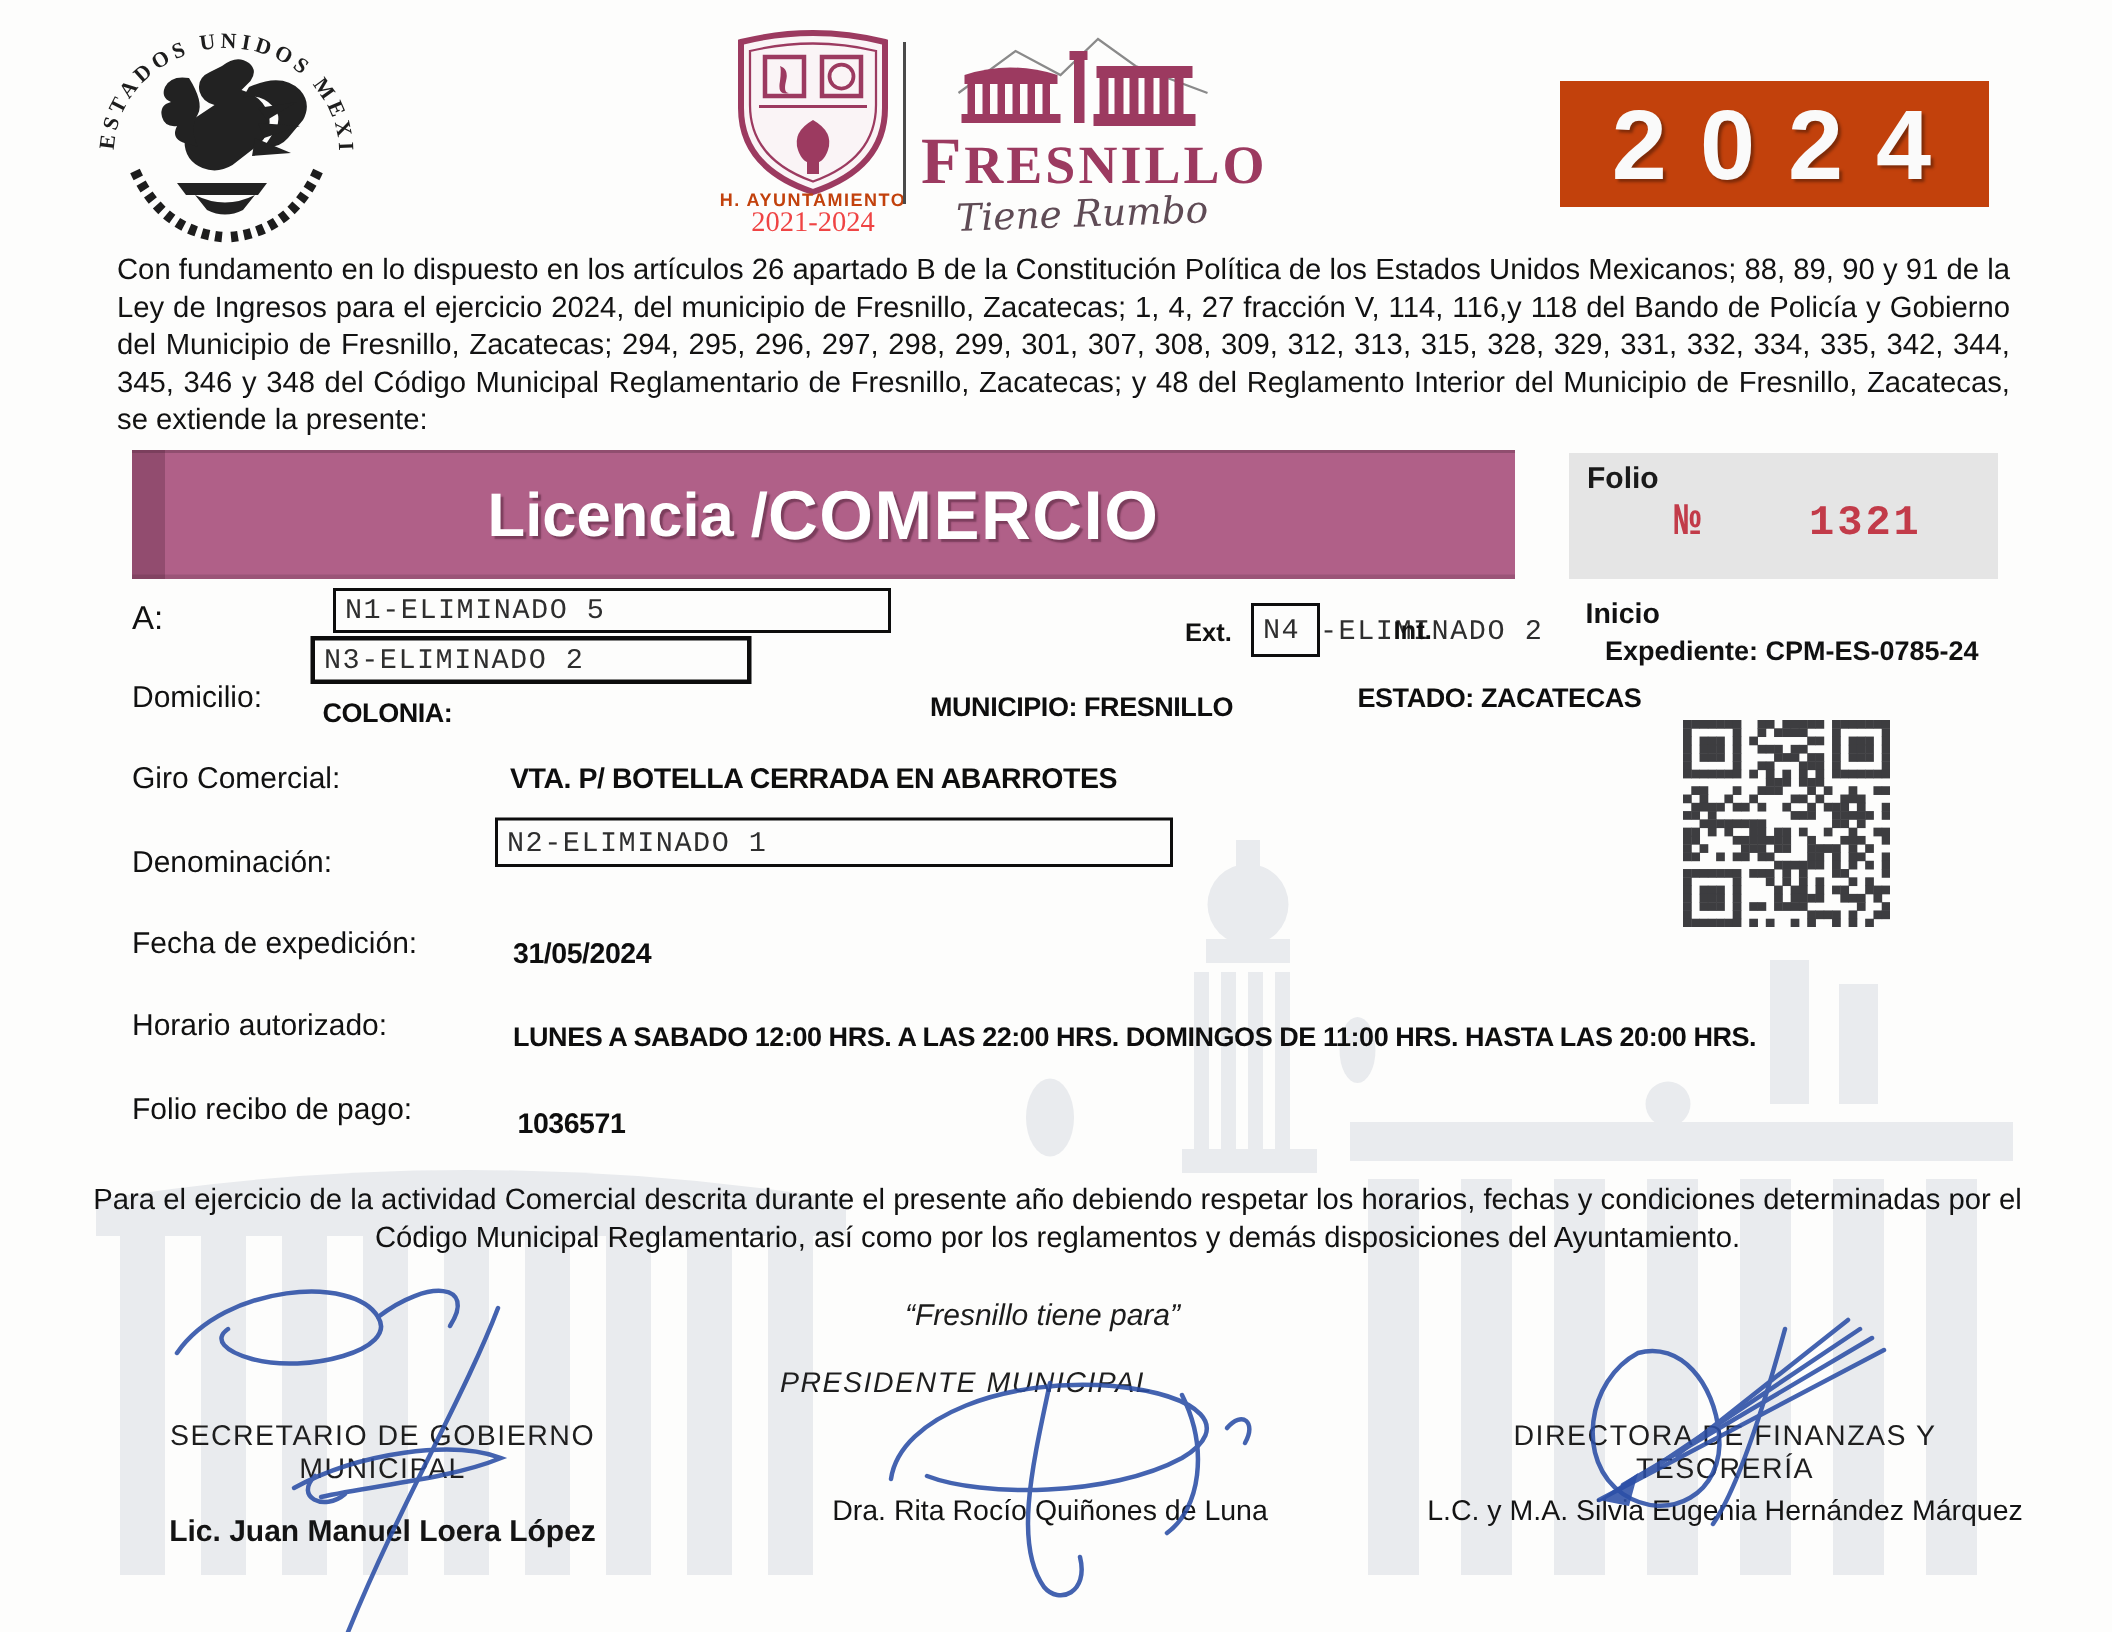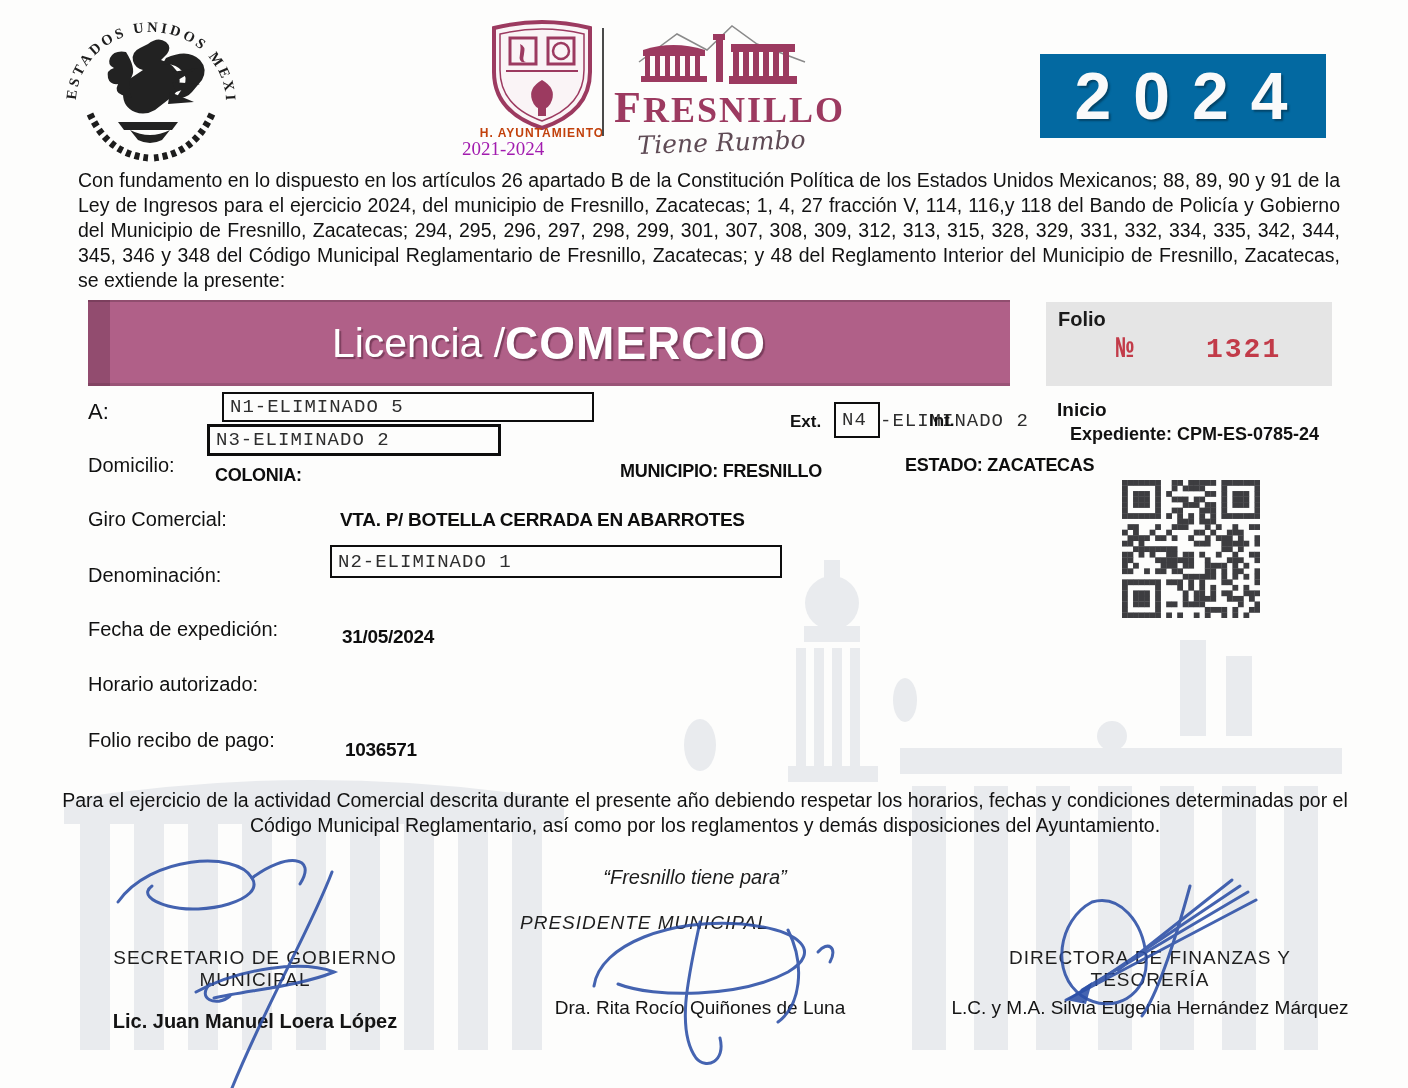--- a/index.html
+++ b/index.html
@@ -6,46 +6,46 @@
   .page{position:relative;width:1408px;height:1088px;background:#fdfdfc;overflow:hidden;
         font-family:"Liberation Sans",sans-serif;color:#151515;}
   .abs{position:absolute;}
   .z0{z-index:0;} .z1{z-index:1;} .z2{z-index:2;}
 
   
   .seal{left:60px;top:6px;width:182px;height:158px;}
   .crest{left:486px;top:14px;width:112px;height:118px;}
   .crest-cap1{left:462px;top:126px;width:160px;text-align:center;font-size:12px;font-weight:700;
               color:#c2410c;letter-spacing:1px;}
-  .crest-cap2{left:462px;top:138px;width:160px;text-align:left;font-size:19px;
-              font-family:"Liberation Serif",serif;color:#a21caf;}
+  .crest-cap2{left:462px;top:138px;width:160px;text-align:center;font-size:19px;
+              font-family:"Liberation Serif",serif;color:#ef4444;}
   .divider{left:602px;top:28px;width:2px;height:108px;background:#4a4a4a;}
   .logo{left:614px;top:22px;width:215px;text-align:center;}
   .logo svg{display:block;margin:0 auto;}
   .logo-title{display:block;font-family:"Liberation Serif",serif;font-weight:700;font-size:36px;
               letter-spacing:2px;color:#9c3a60;line-height:1;margin-top:2px;}
   .logo-title::first-letter{font-size:44px;}
   .logo-tagline{display:block;font-family:"DejaVu Serif",serif;font-style:italic;font-size:25px;
                 color:#5f4b55;margin-top:-2px;transform:rotate(-2deg);}
-  .year-badge{left:1040px;top:54px;width:286px;height:84px;background:#0369a1;
+  .year-badge{left:1040px;top:54px;width:286px;height:84px;background:#c2410c;
               display:flex;align-items:center;justify-content:center;
               font-weight:800;font-size:66px;color:#fafafa;letter-spacing:22px;padding-left:18px;
               box-sizing:border-box;text-shadow:2px 2px 2px rgba(0,0,0,.35);}
 
   
   .legal{left:78px;top:168px;width:1262px;font-size:19.5px;line-height:25px;
          text-align:justify;color:#121212;}
 
   
   .banner{left:88px;top:300px;width:922px;height:86px;background:#b06088;
           display:flex;align-items:center;justify-content:center;
           box-shadow:inset 0 2px 0 rgba(0,0,0,.18), inset 0 -3px 0 rgba(0,0,0,.12);}
   .banner::before{content:"";position:absolute;left:0;top:0;bottom:0;width:22px;
                   background:rgba(70,25,48,.28);}
-  .banner-light{font-size:41px;font-weight:400;color:#fff;text-shadow:2px 2px 1px rgba(60,20,40,.45);}
+  .banner-light{font-size:41px;font-weight:700;color:#fff;text-shadow:2px 2px 1px rgba(60,20,40,.45);}
   .banner-bold{font-size:46px;font-weight:800;color:#fff;letter-spacing:1px;
                text-shadow:2px 2px 1px rgba(60,20,40,.45);}
   .folio-box{left:1046px;top:302px;width:286px;height:84px;background:#e5e5e5;}
   .folio-label{position:absolute;left:12px;top:6px;font-size:20px;font-weight:700;color:#1a1a1a;}
   .folio-no{position:absolute;left:70px;top:30px;font-family:"Liberation Mono",monospace;
             font-size:30px;font-weight:700;color:#c23b49;}
   .folio-num{position:absolute;left:160px;top:32px;font-family:"Liberation Mono",monospace;
              font-size:28px;font-weight:700;color:#c23b49;letter-spacing:2px;}
 
   
@@ -529,20 +529,21 @@
         <rect x="99.36" y="132.48" width="5.82" height="5.82"></rect>
         <rect x="110.40" y="132.48" width="5.82" height="5.82"></rect>
         <rect x="121.44" y="132.48" width="5.82" height="5.82"></rect>
       </svg>
   </div>
 
   <div class="abs z1 lbl" style="left:88px;top:618px;">Fecha de expedición:</div>
   <div class="abs z1 val-bold" style="left:342px;top:626px;">31/05/2024</div>
 
   <div class="abs z1 lbl" style="left:88px;top:673px;">Horario autorizado:</div>
+  <div class="abs z1 val-bold" style="left:342px;top:681px;font-size:18px;white-space:nowrap;">LUNES A SABADO 12:00 HRS. A LAS 22:00 HRS. DOMINGOS DE 11:00 HRS. HASTA LAS 20:00 HRS.</div>
 
   <div class="abs z1 lbl" style="left:88px;top:729px;">Folio recibo de pago:</div>
   <div class="abs z1 val-bold" style="left:345px;top:739px;">1036571</div>
 
   <div class="abs z1 footer-par">Para el ejercicio de la actividad Comercial descrita durante el presente año debiendo respetar los horarios, fechas y condiciones determinadas por el Código Municipal Reglamentario, así como por los reglamentos y demás disposiciones del Ayuntamiento.</div>
   <div class="abs z1 quote">“Fresnillo tiene para”</div>
 
   <div class="abs z1 sig-title" style="left:520px;top:912px;width:360px;font-style:italic;">PRESIDENTE MUNICIPAL</div>
   <div class="abs z1 sig-name" style="left:510px;top:997px;width:380px;text-align:center;">Dra. Rita Rocío Quiñones de Luna</div>
 

